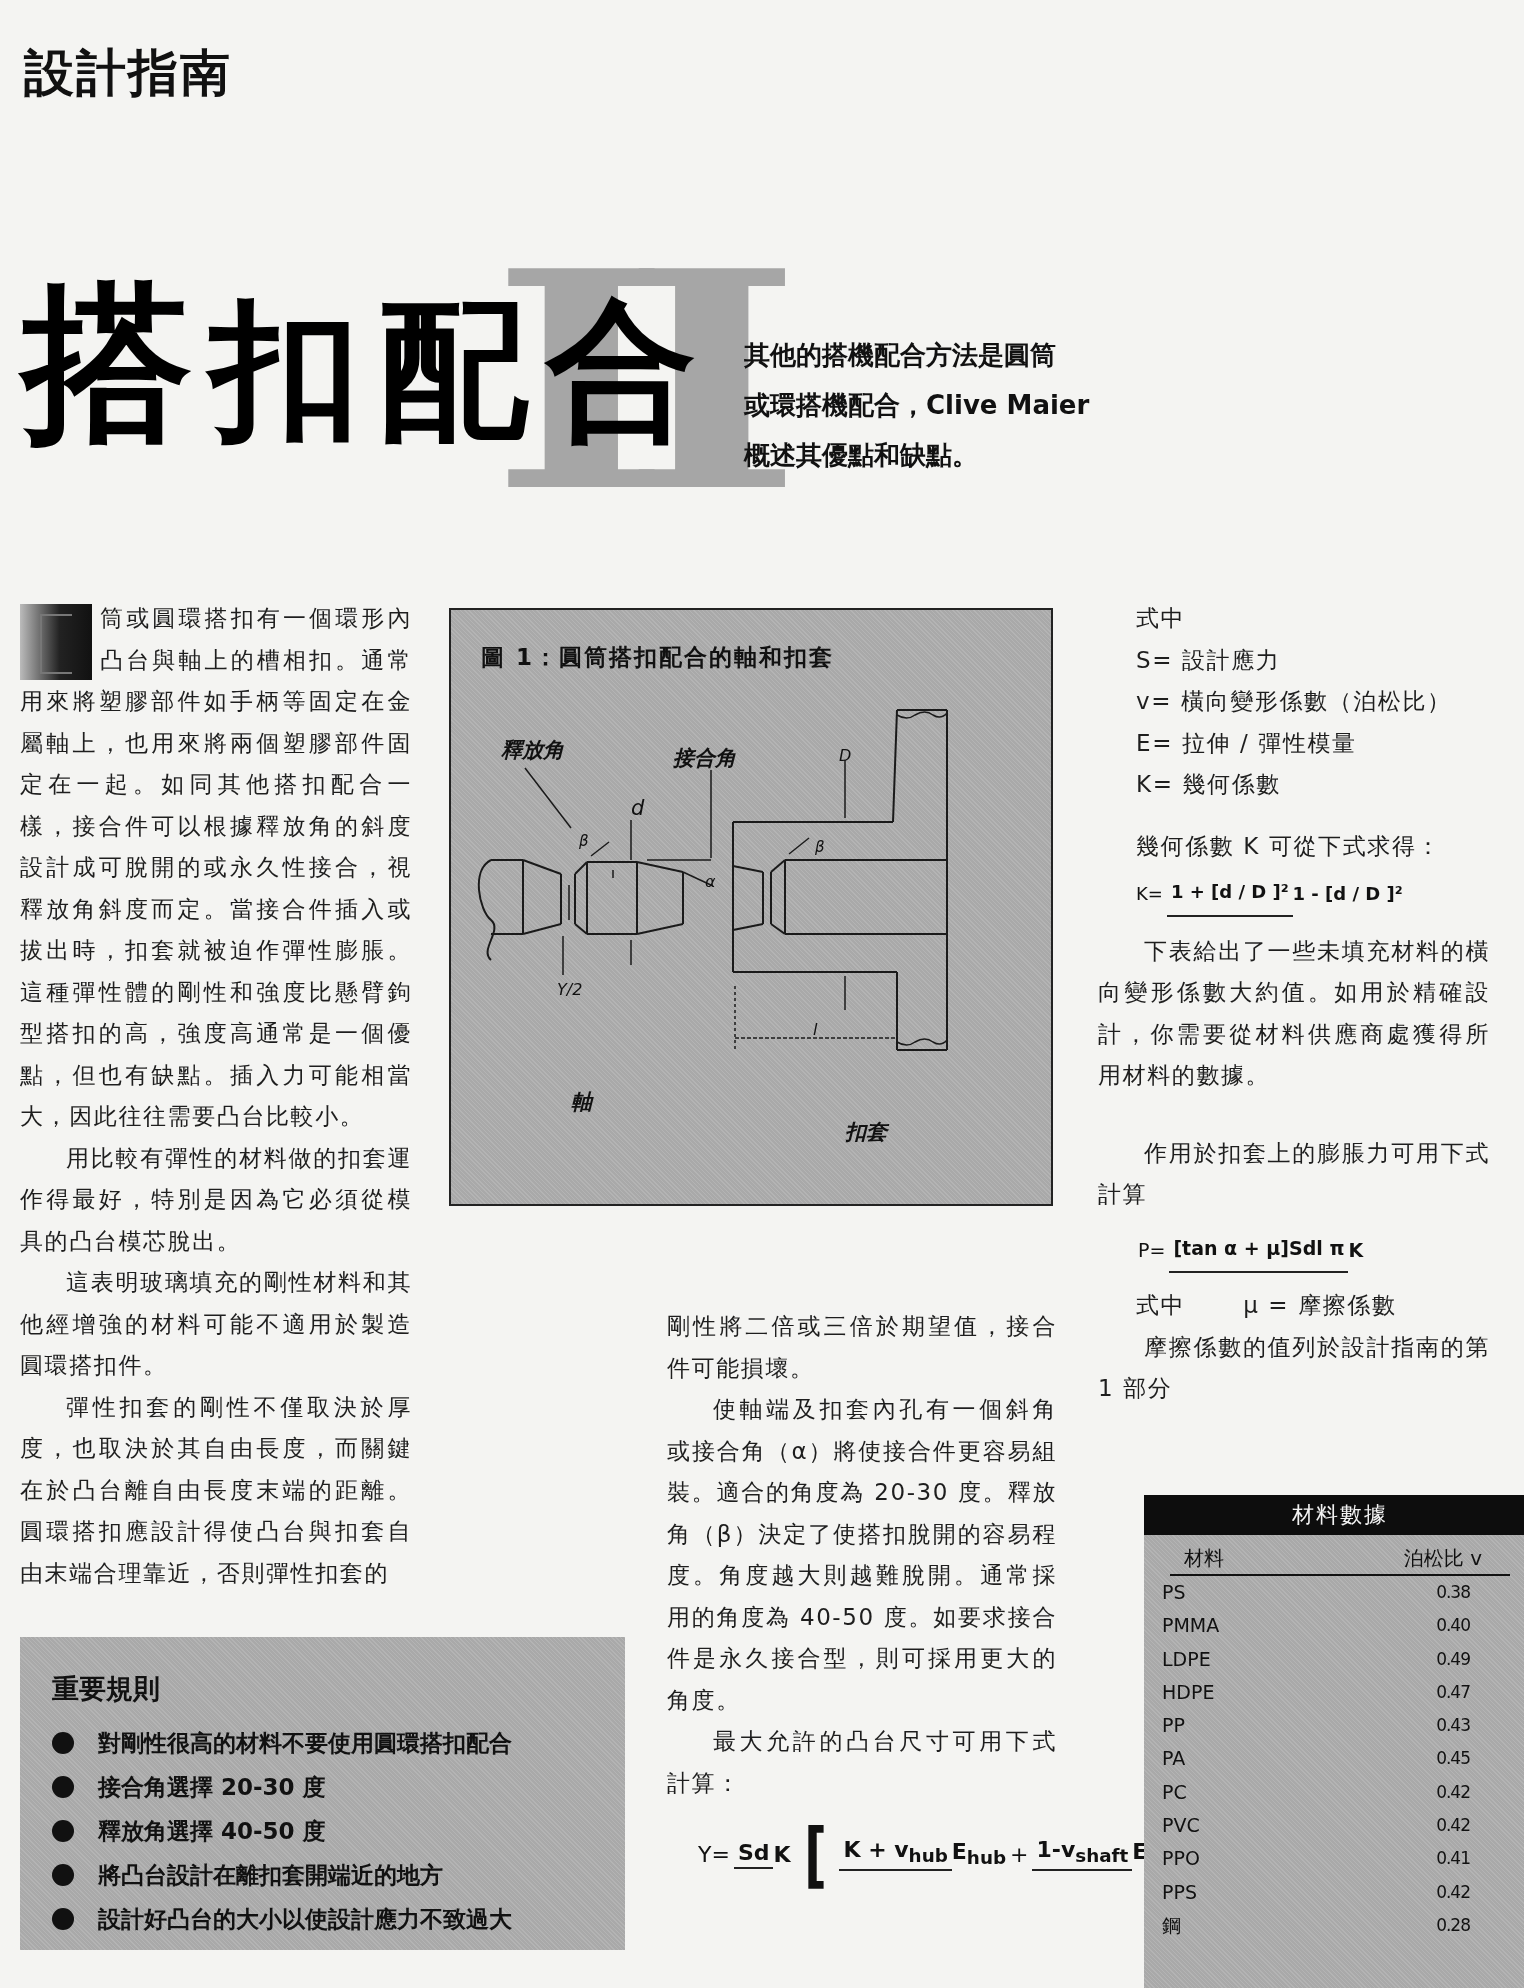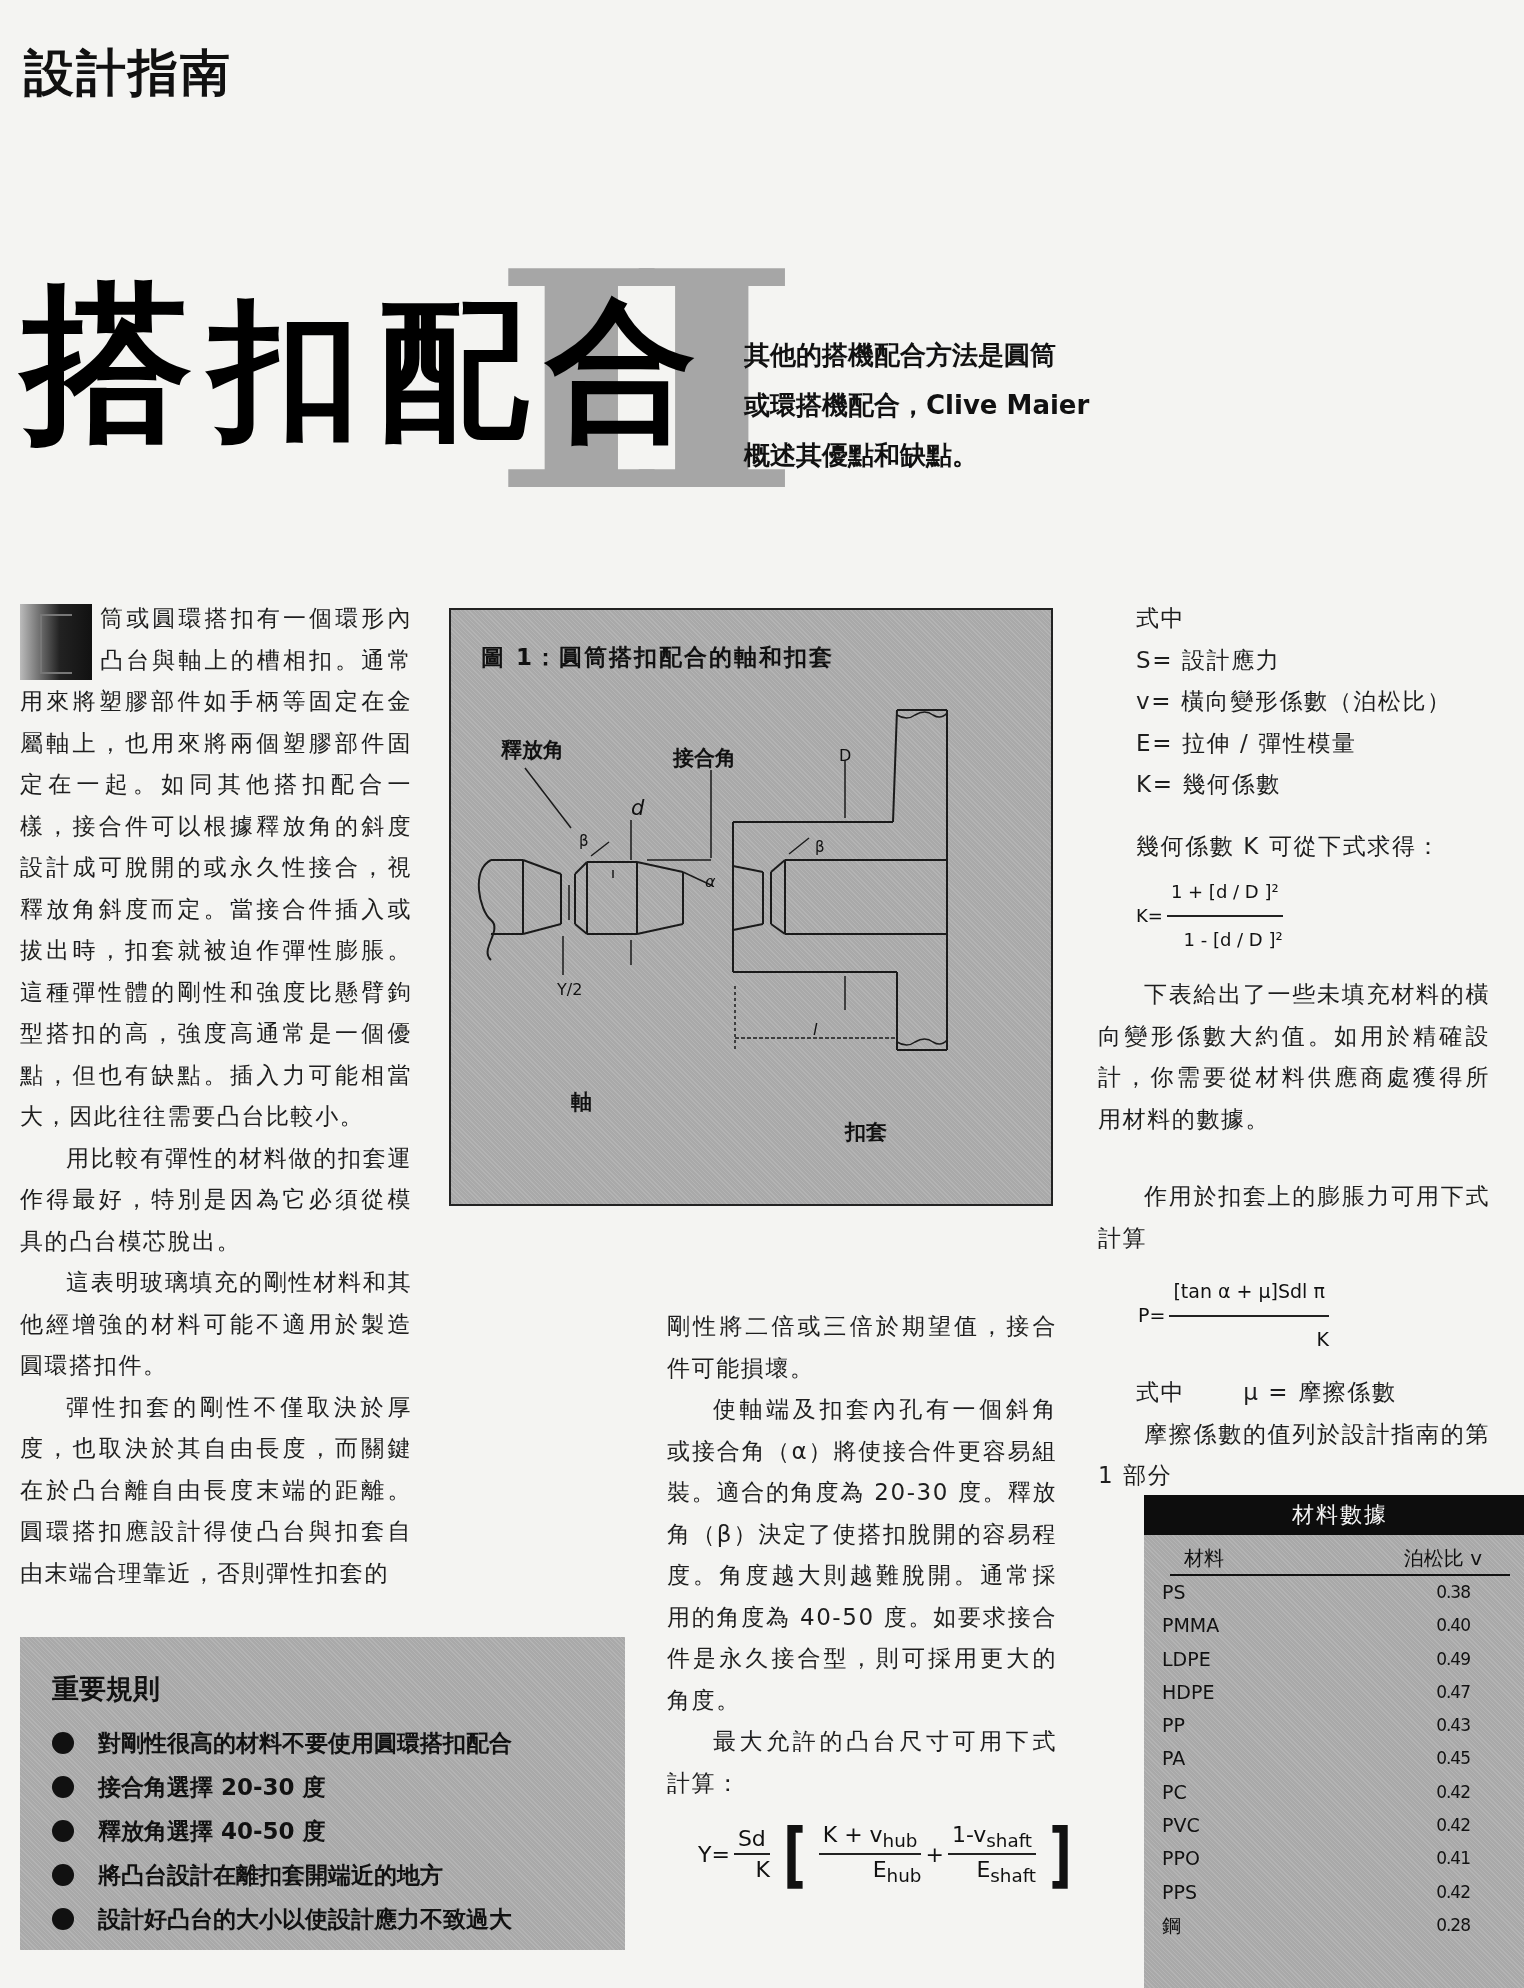--- a/index.html
+++ b/index.html
@@ -56,24 +56,24 @@
   .rules-title { font-size: 27px; font-weight: 700; color: #111; margin: 10px 0 14px 14px; }
   .rule-item { display: flex; align-items: center; height: 44px; font-size: 23px; font-weight: 700; color: #111; }
   .rule-bullet { width: 22px; height: 22px; border-radius: 50%; background: #111; margin: 0 24px 0 14px; flex: none; }
   .figure {
     position: absolute; left: 449px; top: 600px; width: 604px; height: 598px;
     border: 2px solid #222;
     margin-top: 8px;
   }
   .figure-title { position: absolute; left: 30px; top: 32px; font-size: 23px; font-weight: 700; letter-spacing: 2px; color: #111; }
   .figure svg { position: absolute; left: 0; top: 0; }
-  .fig-label { position: absolute; font-size: 21px; font-weight: 700; color: #111; }
+  .fig-label { position: absolute; font-size: 21px; font-weight: 700; color: #111; font-style: italic; }
   .col-mid { left: 667px; top: 1306px; width: 390px; }
   .formula { font-family: "DejaVu Sans", sans-serif; color: #111; display: flex; align-items: center; letter-spacing: 0; }
-  .frac { display: inline-flex; flex-direction: column; align-items: flex-end; margin: 0 4px; }
+  .frac { display: inline-flex; flex-direction: row; align-items: flex-start; margin: 0 4px; font-weight: bold; }
   .frac .num { border-bottom: 2px solid #222; padding: 0 4px 2px; }
   .frac .den { padding-top: 2px; }
   .y-formula { position: absolute; left: 698px; top: 1818px; font-size: 22px; }
   .bracket { font-size: 72px; font-weight: 700; line-height: 72px; margin: 0 4px; transform: scaleX(0.7); }
   .col-right { left: 1098px; top: 598px; width: 392px; }
   .def-block { padding-left: 38px; }
   .k-formula { margin: 4px 0 14px 38px; font-size: 18px; }
   .p-formula { margin: 12px 0 12px 40px; font-size: 19px; }
   .mu-line { padding-left: 38px; display: flex; gap: 58px; }
   .table-box { position: absolute; left: 1144px; top: 1495px; width: 392px; height: 568px; }

